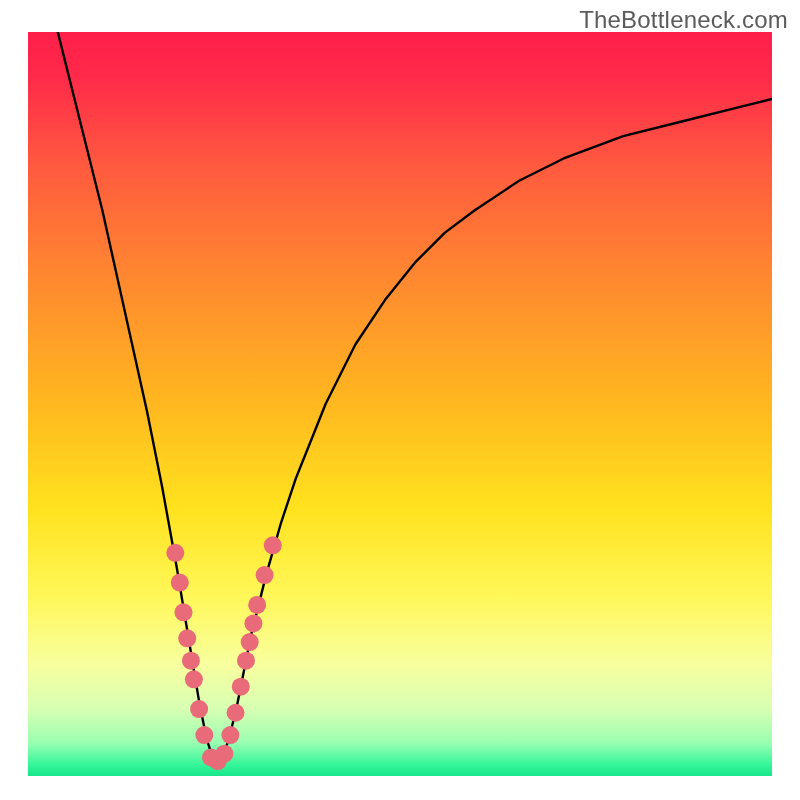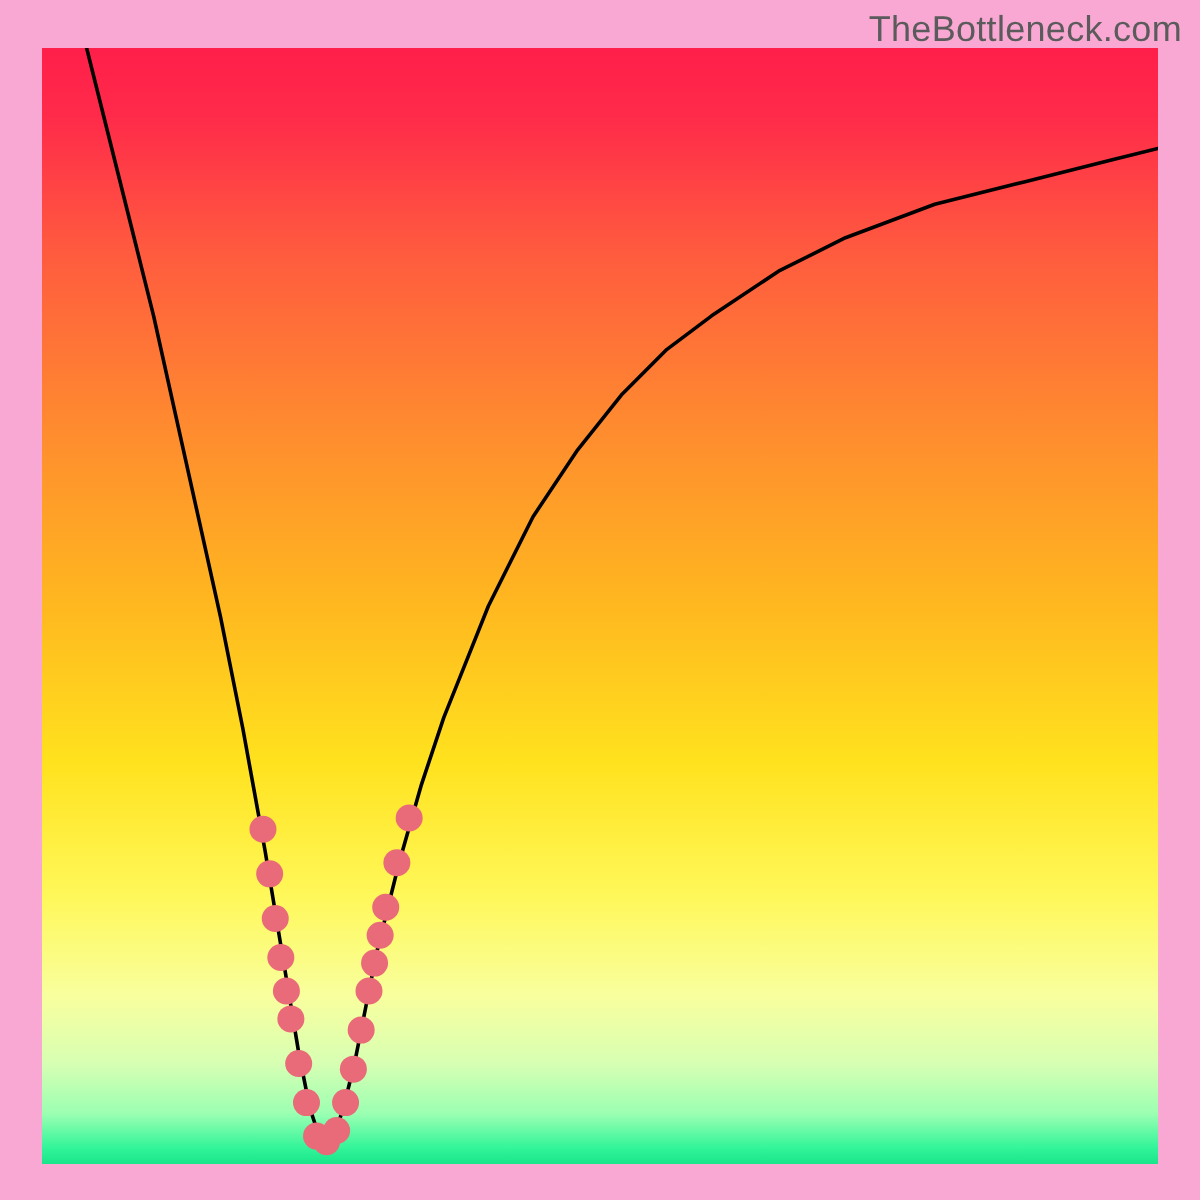--- a/index.html
+++ b/index.html
@@ -8,21 +8,21 @@
     width: 800px;
     height: 800px;
     overflow: hidden;
     background: #000;
     font-family: Arial, Helvetica, sans-serif;
   }
   .frame {
     position: absolute;
     left: 0; top: 0;
     width: 800px; height: 800px;
-    background: #f9a8d4;
+    background: #ffffff;
     text-align: right;
   }
   .plot {
     position: absolute;
     
     left: 28px;
     top: 32px;
     width: 744px;   
     height: 744px;  
   }

